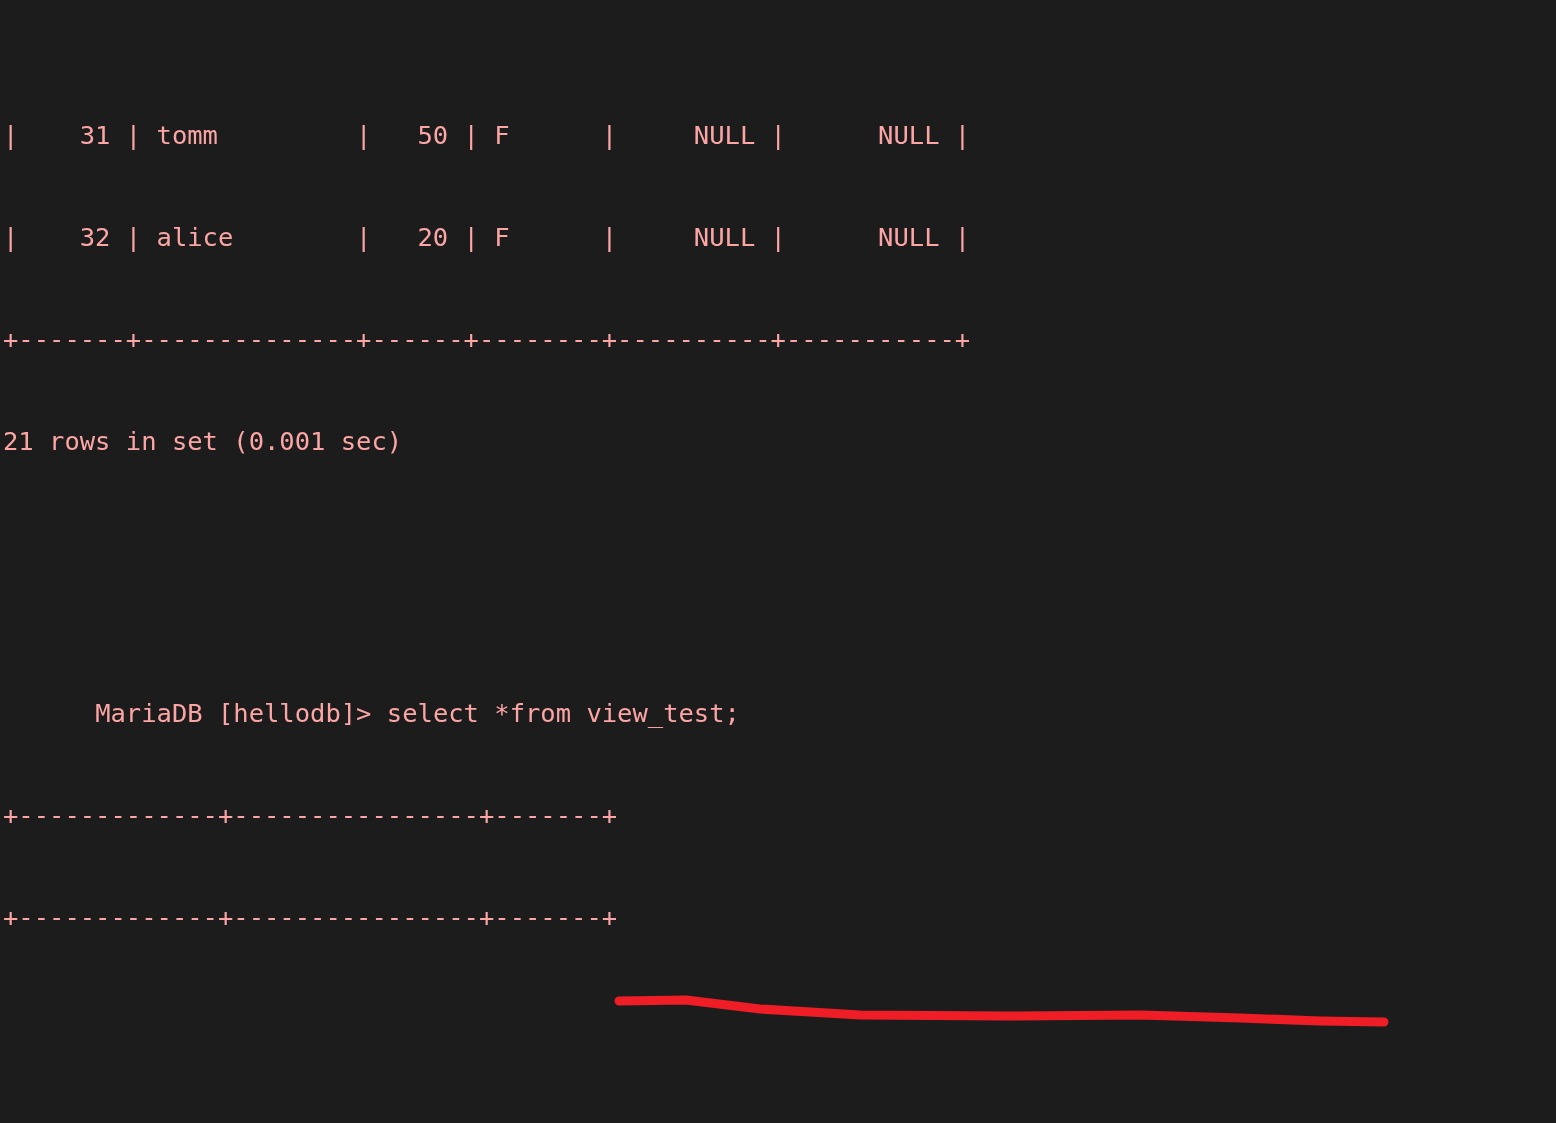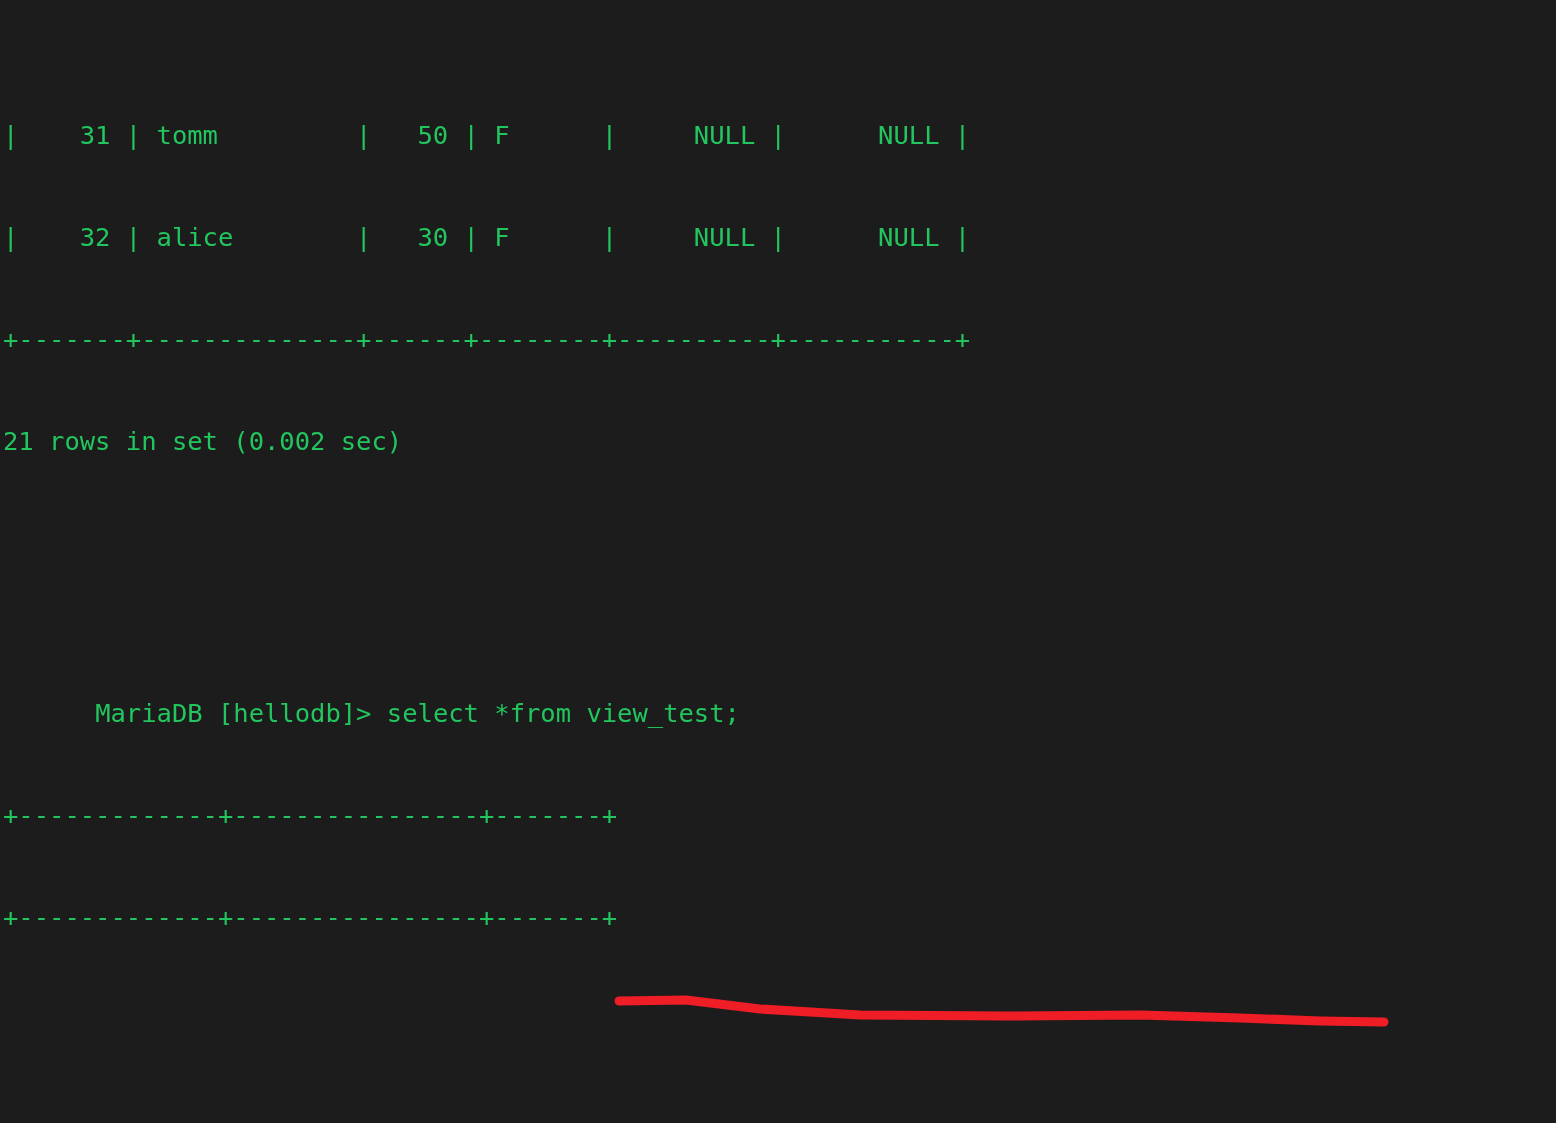--- a/index.html
+++ b/index.html
@@ -10,21 +10,21 @@
   #terminal {
     position: relative;
     width: 1556px;
     height: 1123px;
     background: #1c1c1c;
     overflow: hidden;
     font-family: "DejaVu Sans Mono", "Liberation Mono", monospace;
     font-size: 25.5px;
     line-height: 34px;
     letter-spacing: 0;
-    color: #22c55e;
+    color: #fca5a5;
     -webkit-font-smoothing: antialiased;
   }
   #screen {
     position: absolute;
     left: 3px;
     top: 16px;
     white-space: pre;
     font-size: 25.5px;
     line-height: 34px;
   }
@@ -40,23 +40,23 @@
     pointer-events: none;
   }
 </style>
 </head>
 <body>
 
 <div id="terminal">
   <div id="screen">
 
     <span class="line">|    31 | tomm         |   50 | F      |     NULL |      NULL |</span>
-    <span class="line">|    32 | alice        |   30 | F      |     NULL |      NULL |</span>
+    <span class="line">|    32 | alice        |   20 | F      |     NULL |      NULL |</span>
     <span class="line">+-------+--------------+------+--------+----------+-----------+</span>
-    <span class="line">21 rows in set (0.002 sec)</span>
+    <span class="line">21 rows in set (0.001 sec)</span>
     <span class="line"></span>
 
     <span class="line">
       <span>MariaDB [hellodb]&gt; </span><span>select *from view_test;</span>
     </span>
 
     <span class="line">+-------------+----------------+-------+</span>
     <span class="line">+-------------+----------------+-------+</span>
 
     

